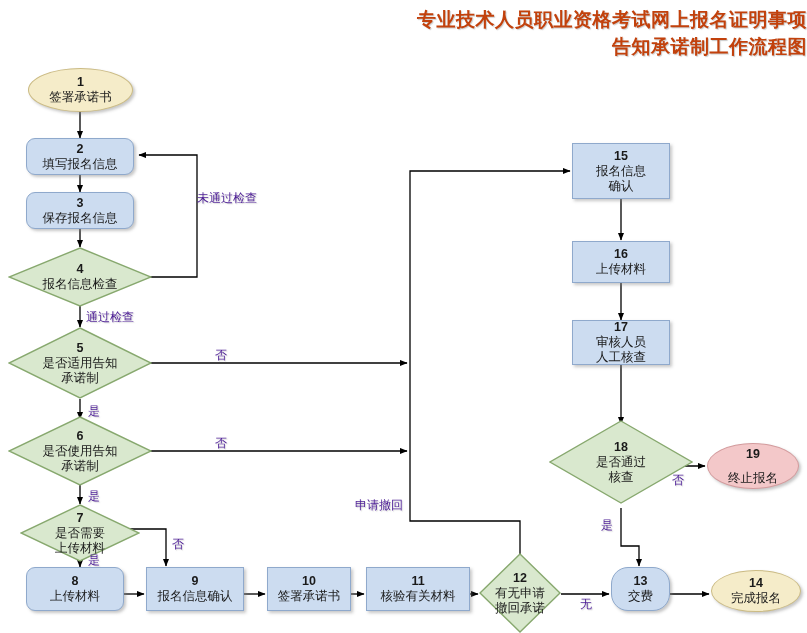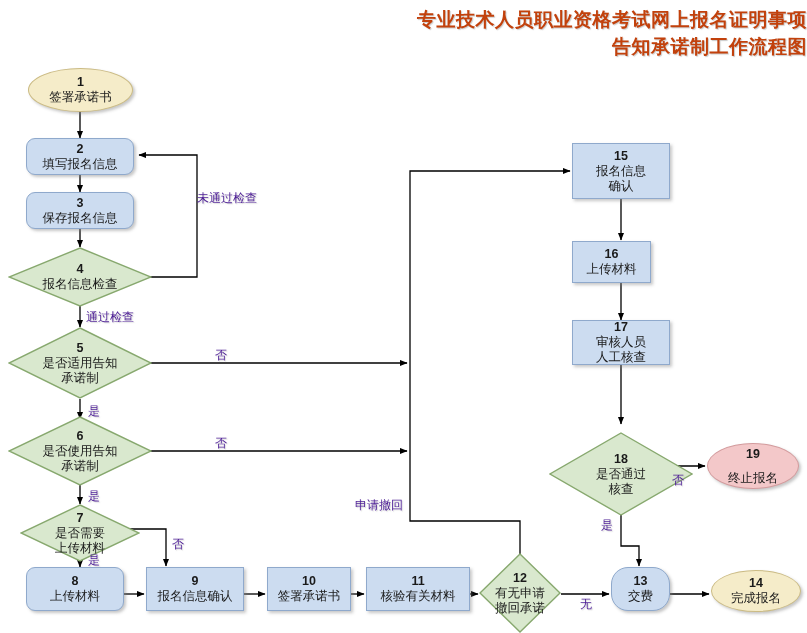--- a/index.html
+++ b/index.html
@@ -262,32 +262,32 @@
     <span class="num">14</span>
     <span class="lbl">完成报名</span>
   </div>
 
   <div class="node rect" style="left:572px;top:143px;width:98px;height:56px;">
     <span class="num">15</span>
     <span class="lbl">报名信息
 确认</span>
   </div>
 
-  <div class="node rect" style="left:572px;top:241px;width:79px;height:42px;">
+  <div class="node rect" style="left:572px;top:241px;width:98px;height:42px;">
     <span class="num">16</span>
     <span class="lbl">上传材料</span>
   </div>
 
   <div class="node rect" style="left:572px;top:320px;width:98px;height:45px;">
     <span class="num">17</span>
     <span class="lbl">审核人员
 人工核查</span>
   </div>
 
-  <div class="node diamond" style="left:549px;top:432px;width:144px;height:84px;justify-content:flex-end;">
+  <div class="node diamond" style="left:549px;top:420px;width:144px;height:84px;justify-content:flex-end;">
     <svg class="dshape" viewBox="0 0 144 84" preserveAspectRatio="none">
       <polygon points="72,1 143,42 72,83 1,42" fill="#d9e8ce" stroke="#87a86e" stroke-width="1.4"></polygon>
     </svg>
     <div class="dtext">
       <span class="num">18</span>
       <span class="lbl">是否通过
 核查</span>
     </div>
   </div>
 

